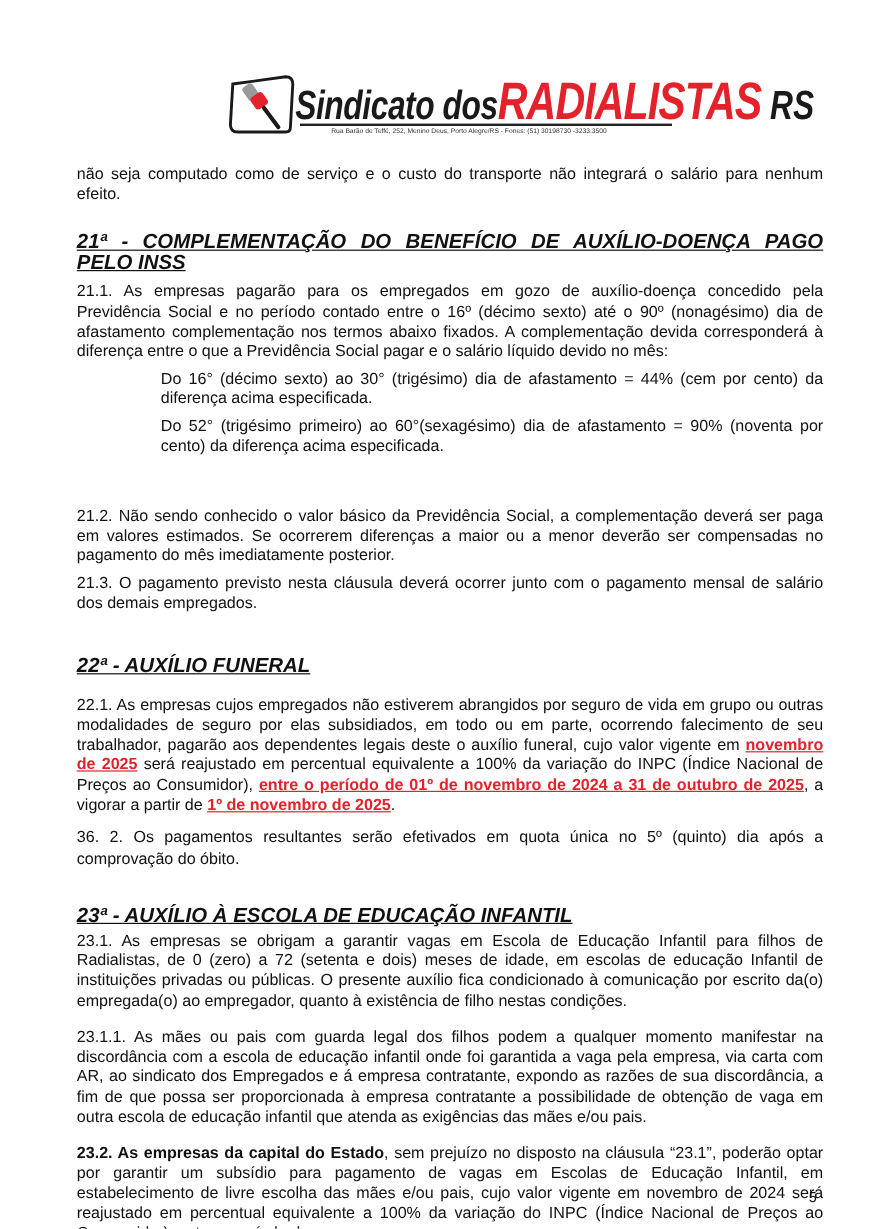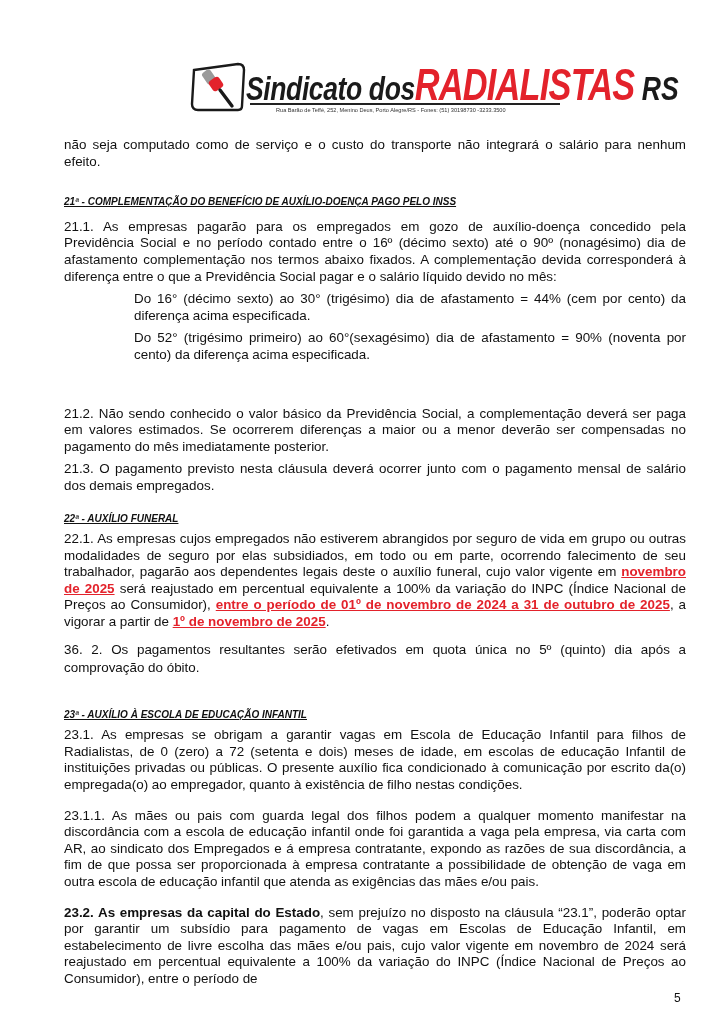--- a/index.html
+++ b/index.html
@@ -27,21 +27,21 @@
     .logo-address {
       position: absolute; left: 88px; top: 49px; font-size: 5.6px; color: #333; white-space: nowrap;
     }
     .page {
       position: absolute; left: 64px; top: 137px; width: 622px;
       font-size: 13.4px; line-height: 16.6px;
     }
     p { margin: 0; text-align: justify; }
     .head {
       font-weight: bold; font-style: italic; text-decoration: underline;
-      font-size: 10px; margin: 0;
+      font-size: 17px; margin: 0;
     }
     .indent { padding-left: 70px; }
     .red-ul { color: #e3222b; font-weight: bold; text-decoration: underline; }
     .bold { font-weight: bold; }
     .page-num {
       position: absolute; left: 674px; top: 991px; font-size: 12px;
     }
   </style>
 </head>
 <body>
@@ -62,25 +62,25 @@
 
 <div class="page">
   <p style="margin-bottom:24px;">não seja computado como de serviço e o custo do transporte não integrará o salário para nenhum efeito.</p>
 
   <div>
     <p class="head" style="margin-bottom:8px;">21ª - COMPLEMENTAÇÃO DO BENEFÍCIO DE AUXÍLIO-DOENÇA PAGO PELO INSS</p>
     <p style="margin-bottom:6px;">21.1. As empresas pagarão para os empregados em gozo de auxílio-doença concedido pela Previdência Social e no período contado entre o 16º (décimo sexto) até o 90º (nonagésimo) dia de afastamento complementação nos termos abaixo fixados. A complementação devida corresponderá à diferença entre o que a Previdência Social pagar e o salário líquido devido no mês:</p>
     <p class="indent" style="margin-bottom:6px;">Do 16° (décimo sexto) ao 30° (trigésimo) dia de afastamento = 44% (cem por cento) da diferença acima especificada.</p>
     <p class="indent" style="margin-bottom:6px;">Do 52° (trigésimo primeiro) ao 60°(sexagésimo) dia de afastamento = 90% (noventa por cento) da diferença acima especificada.</p>
     <p style="margin-bottom:6px;margin-top:42px;">21.2. Não sendo conhecido o valor básico da Previdência Social, a complementação deverá ser paga em valores estimados. Se ocorrerem diferenças a maior ou a menor deverão ser compensadas no pagamento do mês imediatamente posterior.</p>
-    <p style="margin-bottom:16px;">21.3. O pagamento previsto nesta cláusula deverá ocorrer junto com o pagamento mensal de salário dos demais empregados.</p>
+    <p style="margin-bottom:36px;">21.3. O pagamento previsto nesta cláusula deverá ocorrer junto com o pagamento mensal de salário dos demais empregados.</p>
   </div>
 
   <div>
-    <p class="head" style="margin-bottom:4px;">22ª - AUXÍLIO FUNERAL</p>
+    <p class="head" style="margin-bottom:16px;">22ª - AUXÍLIO FUNERAL</p>
     <p style="margin-bottom:10px;">
       <span>22.1. As empresas cujos empregados não estiverem abrangidos por seguro de vida em grupo ou outras modalidades de seguro por elas subsidiados, em todo ou em parte, ocorrendo falecimento de seu trabalhador, pagarão  aos dependentes legais deste o auxílio funeral, cujo valor vigente em </span><span class="red-ul">novembro de 2025</span><span> será reajustado em percentual equivalente a 100% da variação do INPC (Índice Nacional de Preços ao Consumidor), </span><span class="red-ul">entre o período de 01º de novembro de 2024 a 31 de outubro de 2025</span><span>, a vigorar a partir de </span><span class="red-ul">1º de novembro de 2025</span><span>.</span>
     </p>
     <p style="margin-bottom:30px; line-height:18px;">36. 2. Os pagamentos resultantes serão efetivados em quota única no 5º (quinto) dia após a comprovação do óbito.</p>
   </div>
 
   <div>
     <p class="head" style="margin-bottom:4px;">23ª - AUXÍLIO À ESCOLA DE EDUCAÇÃO INFANTIL</p>
     <p style="margin-bottom:14px;">23.1.   As empresas se obrigam a garantir vagas em Escola de Educação Infantil para filhos de Radialistas, de 0 (zero) a 72 (setenta e dois) meses de idade, em escolas de educação Infantil de instituições privadas ou públicas. O presente auxílio fica condicionado à comunicação por escrito da(o) empregada(o) ao empregador, quanto à existência de filho nestas condições.</p>
     <p style="margin-bottom:14px;">23.1.1. As mães ou pais com guarda legal dos filhos podem a qualquer momento manifestar na discordância com a escola de educação infantil onde foi garantida a vaga pela empresa, via carta com AR, ao sindicato dos Empregados e á empresa contratante, expondo as razões de sua discordância, a fim de que possa ser proporcionada à empresa contratante a possibilidade de obtenção de vaga em outra escola de educação infantil que atenda as exigências das mães e/ou pais.</p>

